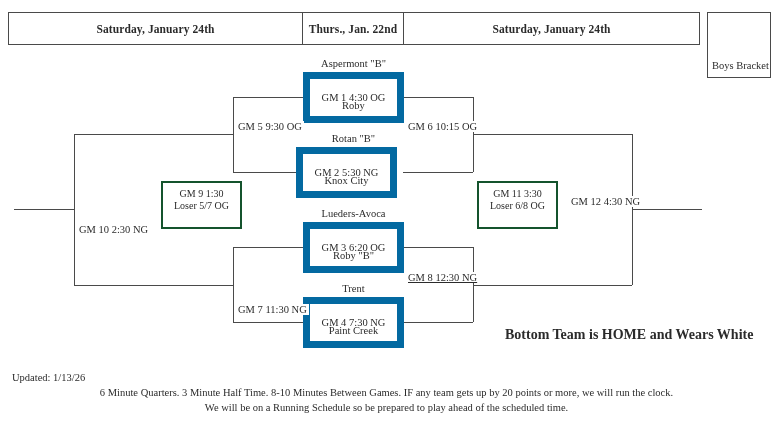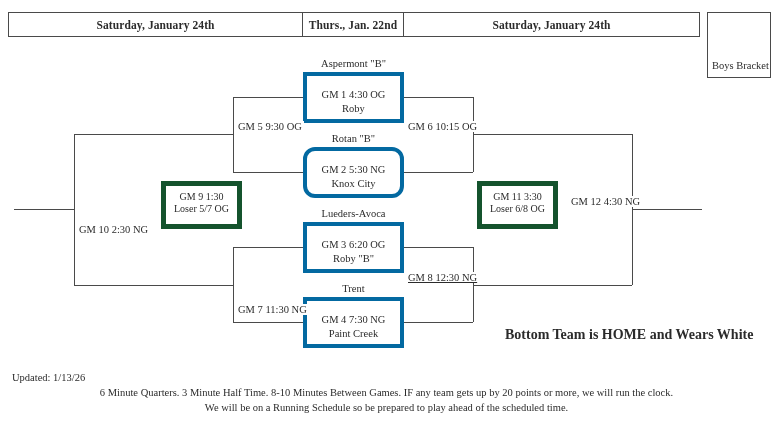--- a/index.html
+++ b/index.html
@@ -32,21 +32,21 @@
     border-left: 1px solid #4a4a4a;
     box-sizing: border-box;
   }
 
   
   .header-band {
     position: absolute;
     left: 8px;
     top: 12px;
     width: 692px;
-    height: 25px;
+    height: 33px;
     border: 1px solid #4a4a4a;
     box-sizing: border-box;
     display: flex;
   }
   .header-cell {
     display: flex;
     align-items: center;
     justify-content: center;
     font-weight: bold;
     font-size: 11.5px;
@@ -77,21 +77,21 @@
   .bracket-title-box span {
     font-size: 10.5px;
     white-space: nowrap;
   }
 
   
   .game-box {
     position: absolute;
     width: 101px;
     height: 51px;
-    border: 4px solid #0369a1;
+    border: 7px solid #0369a1;
     box-sizing: border-box;
     background: #ffffff;
     z-index: 3;
   }
   .game-seed-top {
     position: absolute;
     width: 101px;
     text-align: center;
     font-size: 10.5px;
     white-space: nowrap;
@@ -124,21 +124,21 @@
     background: #ffffff;
     padding: 0 2px;
     z-index: 4;
   }
 
   
   .cons-box {
     position: absolute;
     width: 81px;
     height: 48px;
-    border: 5px solid #14532d;
+    border: 2px solid #14532d;
     box-sizing: border-box;
     background: #ffffff;
     z-index: 3;
     padding-top: 5px;
   }
   .cons-line {
     text-align: center;
     font-size: 10px;
     line-height: 12px;
     white-space: nowrap;
@@ -212,21 +212,21 @@
   <div class="vline" style="left:632px; top:134px; height:151px;"></div>
   <div class="hline" style="left:632px; top:209px; width:70px;"></div>
 
   <div class="game-seed-top" style="left:303px; top:58px;">Aspermont "B"</div>
   <div class="game-box" style="left:303px; top:72px;">
     <div class="game-label">GM 1  4:30 OG</div>
     <div class="game-seed-bottom">Roby</div>
   </div>
 
   <div class="game-seed-top" style="left:303px; top:133px;">Rotan "B"</div>
-  <div class="game-box" style="left:303px; top:147px;border-radius:12px;">
+  <div class="game-box" style="left:296px; top:147px;">
     <div class="game-label">GM 2   5:30 NG</div>
     <div class="game-seed-bottom">Knox City</div>
   </div>
 
   <div class="game-seed-top" style="left:303px; top:208px;">Lueders-Avoca</div>
   <div class="game-box" style="left:303px; top:222px;">
     <div class="game-label">GM 3   6:20 OG</div>
     <div class="game-seed-bottom">Roby "B"</div>
   </div>
 

